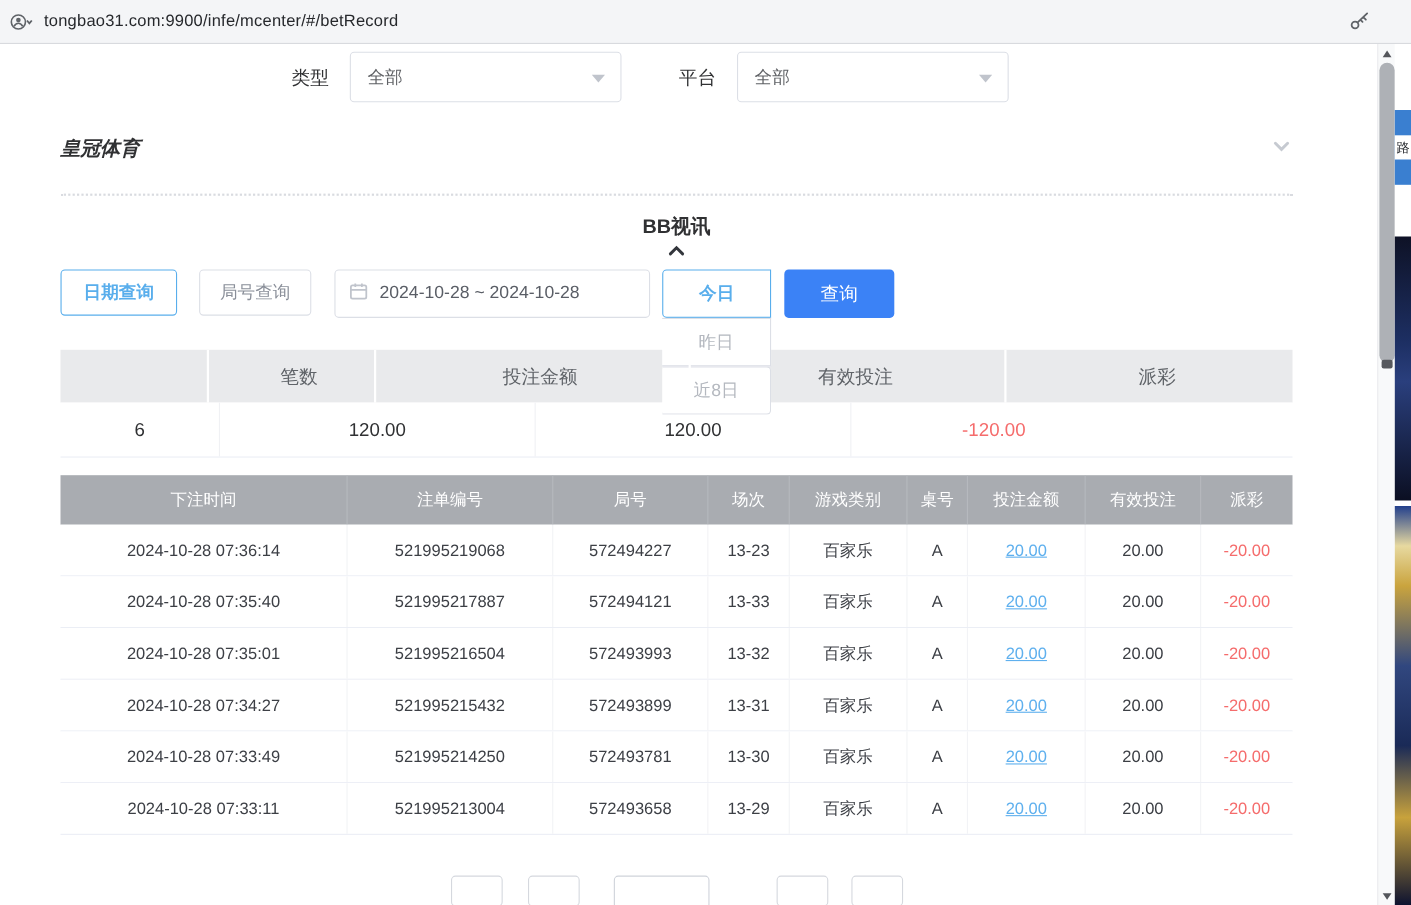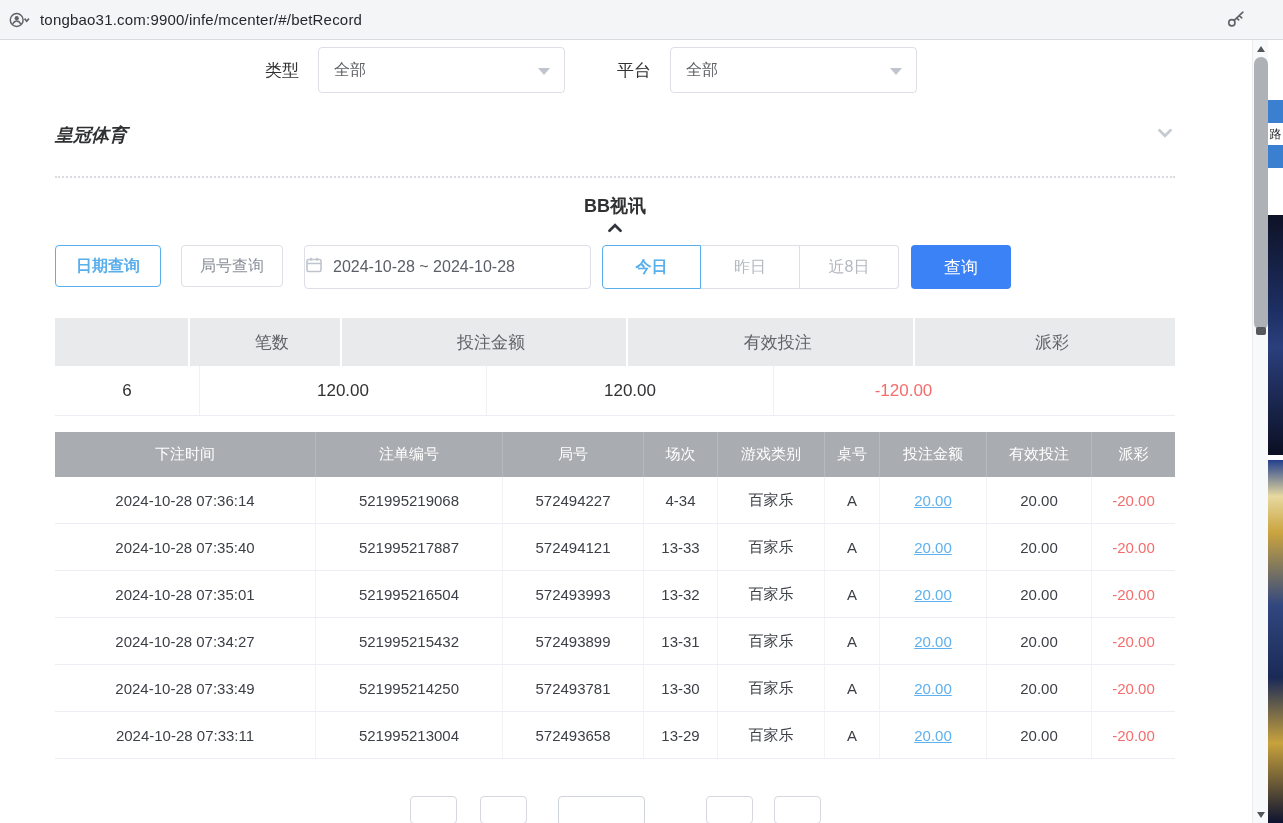--- a/index.html
+++ b/index.html
@@ -40,24 +40,24 @@
   .divider { border-bottom:2px dotted #d9dbe0; margin-top:17px; }
 
   
   .query-bar { display:flex; align-items:flex-start; margin-top:3px; height:44px; }
   .btn { height:42px; border-radius:4px; border:1px solid #dcdfe6; background:#fff;
          font-size:16px; color:#8a8f99; display:flex; align-items:center;
          justify-content:center; cursor:pointer; font-family:inherit; }
   .btn-date  { width:106px; border-color:#59aeec; color:#59aeec; font-weight:bold; }
   .btn-round { width:102px; margin-left:20px; }
   .date-input { width:287px; height:44px; margin-left:21px; border:1px solid #dcdfe6;
-                border-radius:4px; display:flex; align-items:center; padding:0 0;
+                border-radius:4px; display:flex; align-items:center; padding:0 12px;
                 cursor:pointer; background:#fff; }
   .date-text { font-size:16px; color:#5a5e66; margin-left:10px; }
-  .btn-group { display:flex; margin-left:11px; }
+  .btn-group { display:flex; margin-left:11px;flex-direction:column; }
   .bg-btn { width:99px; height:44px; border:1px solid #dcdfe6; background:#fff;
             font-size:16px; color:#b4b8bf; display:flex; align-items:center;
             justify-content:center; cursor:pointer; }
   .bg-btn.first { border-radius:4px 0 0 4px; }
   .bg-btn.last  { border-radius:0 4px 4px 0; }
   .bg-btn.mid, .bg-btn.last { border-left:none; }
   .bg-btn.active { color:#59aeec; border:1px solid #59aeec; font-weight:bold; }
   .btn-search { width:100px; height:44px; margin-left:12px; background:#3b82f6;
                 border:none; color:#fff; font-size:17px; border-radius:4px;
                 display:flex; align-items:center; justify-content:center; cursor:pointer; }
@@ -231,21 +231,21 @@
         <div class="th c6">桌号</div>
         <div class="th c7">投注金额</div>
         <div class="th c8">有效投注</div>
         <div class="th c9">派彩</div>
       </div>
       <div>
   <div class="trow">
     <div class="td c1">2024-10-28 07:36:14</div>
     <div class="td c2">521995219068</div>
     <div class="td c3">572494227</div>
-    <div class="td c4">4-34</div>
+    <div class="td c4">13-23</div>
     <div class="td c5">百家乐</div>
     <div class="td c6">A</div>
     <div class="td c7">
       <span class="amt-link">20.00</span>
     </div>
     <div class="td c8">20.00</div>
     <div class="td c9 red">-20.00</div>
   </div>
 
   <div class="trow">

